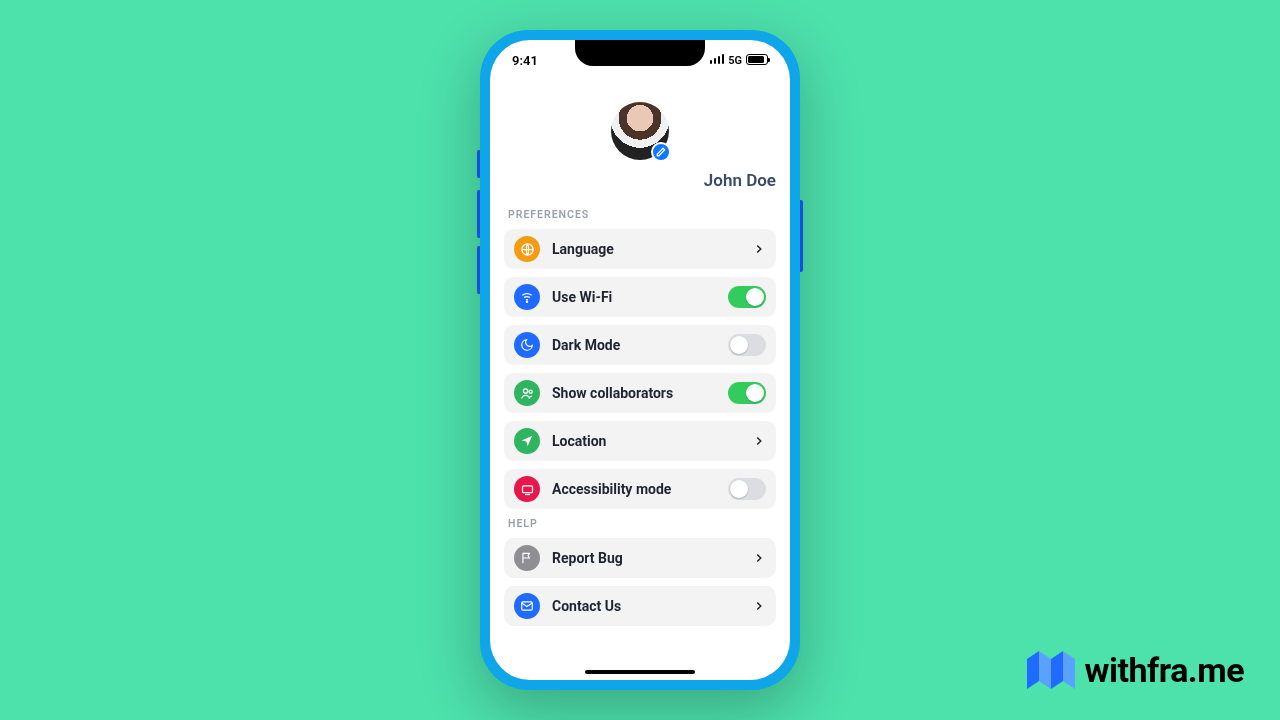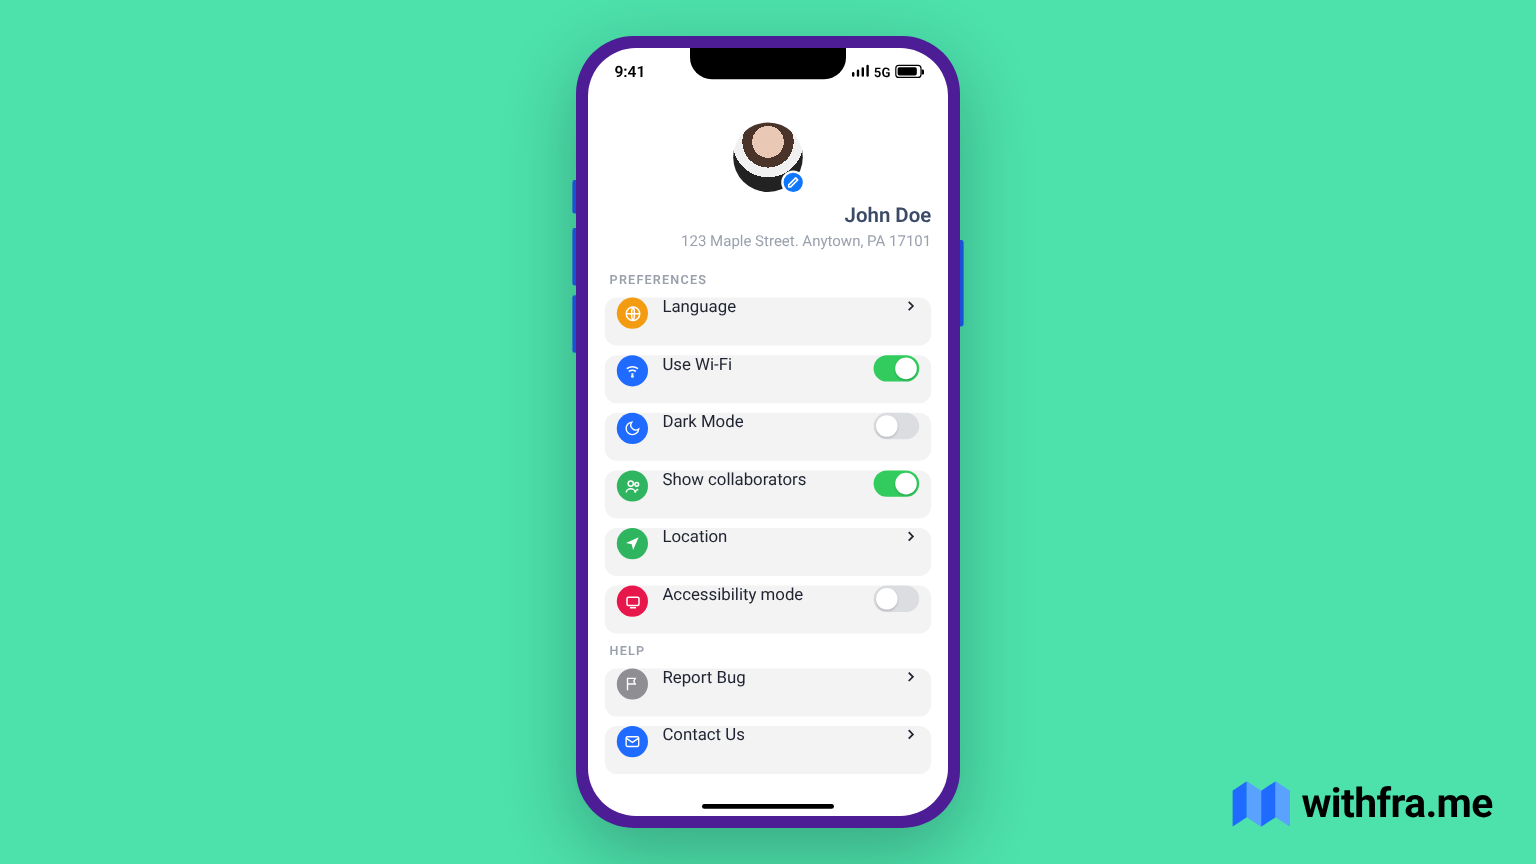--- a/index.html
+++ b/index.html
@@ -13,21 +13,21 @@
   }
 
   
   .phone {
     position: absolute;
     left: 50%;
     top: 50%;
     transform: translate(-50%, -50%);
     width: 320px;
     height: 660px;
-    background: #4c1d95;
+    background: #0ea5e9;
     border-radius: 48px;
     padding: 10px;
     box-shadow: 0 20px 60px rgba(0,0,0,0.25);
   }
   .phone-volume {
     position: absolute;
     left: -3px;
     width: 3px;
     background: #1a4fd6;
     border-radius: 2px 0 0 2px;
@@ -187,22 +187,24 @@
     color: #9aa1ad;
     font-weight: 600;
     margin: 2px 4px 8px;
   }
 
   .row {
     background: #f3f3f4;
     border-radius: 10px;
     height: 40px;
     display: flex;
+    align-items: center;
     padding: 0 10px;
     margin-bottom: 8px;
+    font-weight: bold;
   }
   .row-icon {
     width: 26px;
     height: 26px;
     border-radius: 50%;
     display:flex;
     align-items:center;
     justify-content:center;
     flex-shrink: 0;
   }
@@ -293,21 +295,20 @@
       <div class="profile">
         <div class="avatar-wrap">
           <div class="avatar"></div>
           <div class="edit-badge">
             <svg width="10" height="10" viewBox="0 0 24 24" fill="none" stroke="#fff" stroke-width="3" stroke-linecap="round" stroke-linejoin="round">
                 <path d="M17 3l4 4L7 21H3v-4L17 3z"></path>
               </svg>
           </div>
         </div>
         <div class="profile-name">John Doe</div>
-        <div class="profile-address">123 Maple Street. Anytown, PA 17101</div>
       </div>
 
       <div class="section-header">PREFERENCES</div>
 
       <div class="row">
         <div class="row-icon" style="background:#f39c12">
           <svg width="15" height="15" viewBox="0 0 24 24" fill="none" stroke="#fff" stroke-width="2">
               <circle cx="12" cy="12" r="9"></circle>
               <path d="M3 12h18M12 3c2.5 3 2.5 15 0 18M12 3c-2.5 3-2.5 15 0 18"></path>
             </svg>

